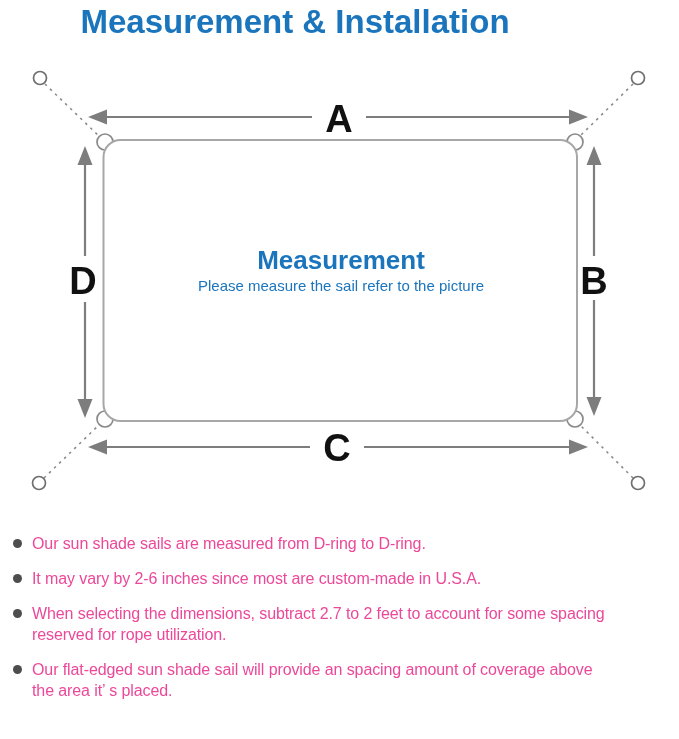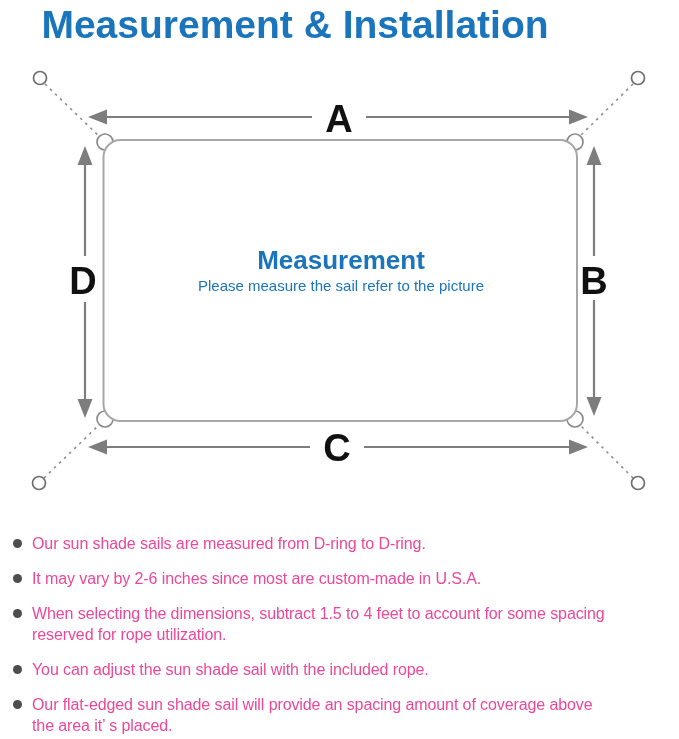--- a/index.html
+++ b/index.html
@@ -8,21 +8,21 @@
     width: 679px; height: 739px;
     font-family: "Liberation Sans", sans-serif;
     position: relative;
     overflow: hidden;
   }
   .page-title {
     position: absolute;
     top: 3px; left: 0;
     width: 590px;
     text-align: center;
-    font-size: 39px;
+    font-size: 33px;
     font-weight: bold;
     color: #1B75BC;
     letter-spacing: 0px;
   }
   .diagram-wrap {
     position: absolute;
     top: 0; left: 0;
     width: 679px; height: 520px;
   }
   svg text {
@@ -149,25 +149,21 @@
   <li class="note-item">
     <span class="bullet-dot"></span>
     <span class="note-text">Our sun shade sails are measured from D-ring to D-ring.</span>
   </li>
   <li class="note-item">
     <span class="bullet-dot"></span>
     <span class="note-text">It may vary by 2-6 inches since most are custom-made in U.S.A.</span>
   </li>
   <li class="note-item">
     <span class="bullet-dot"></span>
-    <span class="note-text">When selecting the dimensions, subtract 1.5 to 4 feet to account for some spacing
+    <span class="note-text">When selecting the dimensions, subtract 2.7 to 2 feet to account for some spacing
 reserved for rope utilization.</span>
-  </li>
-  <li class="note-item">
-    <span class="bullet-dot"></span>
-    <span class="note-text">You can adjust the sun shade sail with the included rope.</span>
   </li>
   <li class="note-item">
     <span class="bullet-dot"></span>
     <span class="note-text">Our flat-edged sun shade sail will provide an spacing amount of coverage above
 the area it’ s placed.</span>
   </li>
 </ul>
 
 </body></html>

